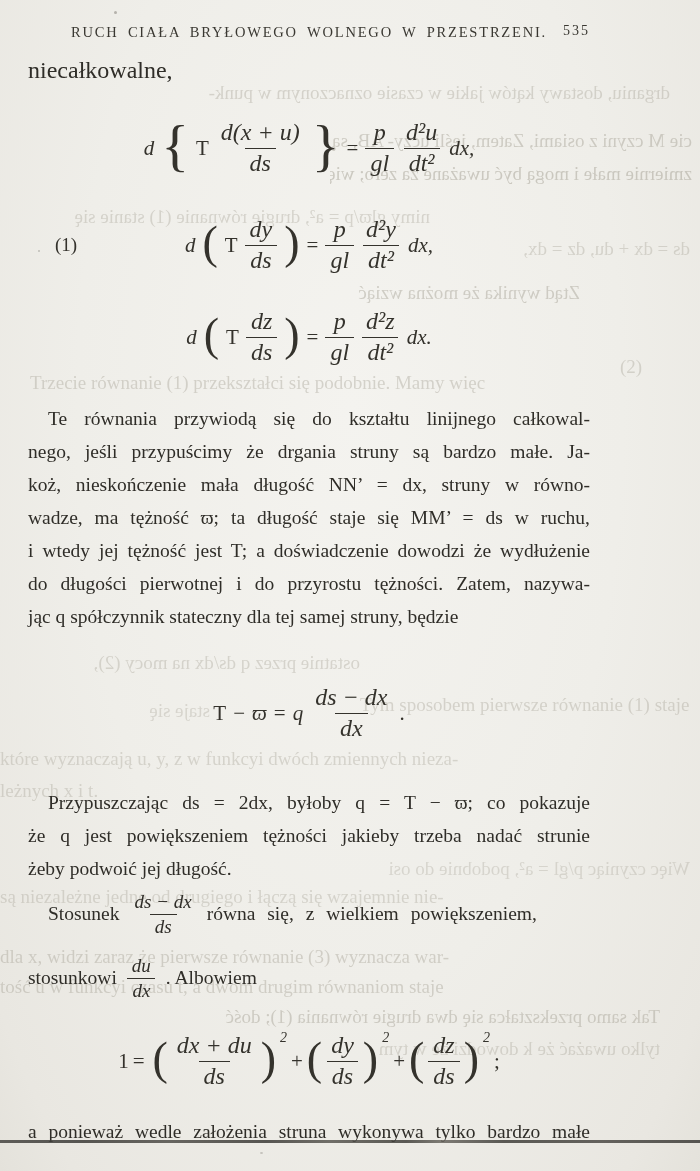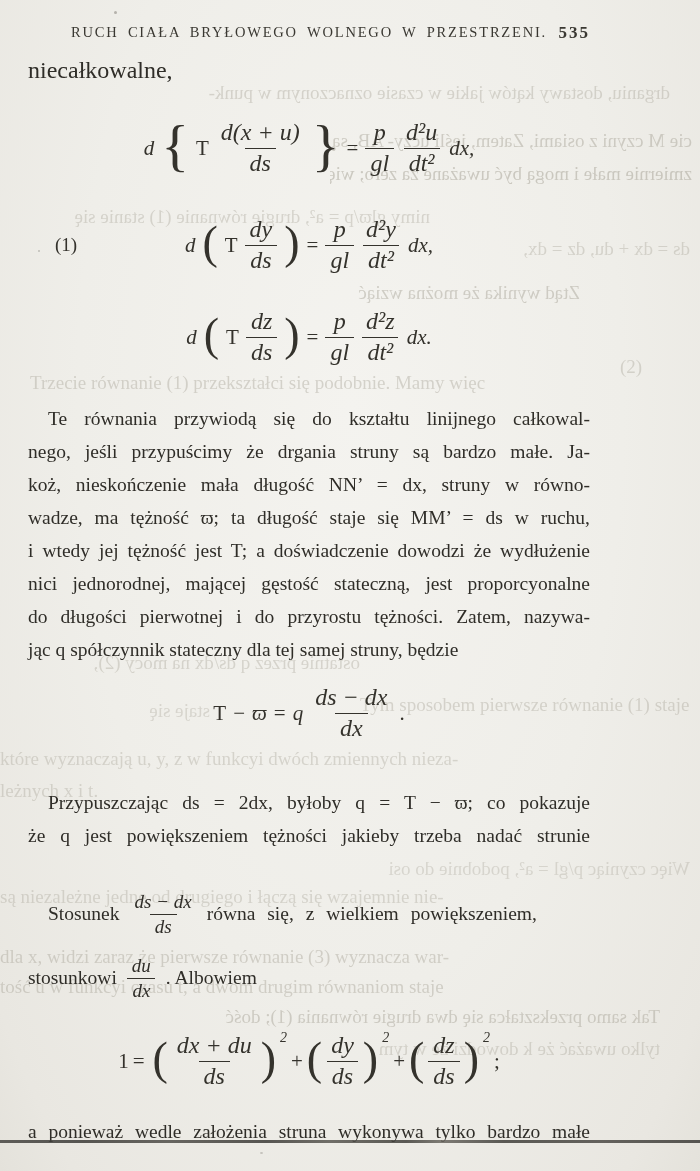--- a/index.html
+++ b/index.html
@@ -28,21 +28,21 @@
   #header{position:absolute;top:24px;left:28px;width:562px;z-index:2;}
   .header-title{
     text-align:center;
     font-size:14.5px;
     letter-spacing:1.8px;
     color:#3a3832;
     word-spacing:4px;
   }
   .header-page{
     position:absolute;right:0;top:-1px;
-    font-size:17px;letter-spacing:2px;color:#3a3832;font-weight:bold;
+    font-size:14px;letter-spacing:2px;color:#3a3832;
   }
   .lead-word{
     position:absolute;top:57px;left:28px;
     font-size:24px;color:#2f2d28;z-index:2;
   }
   .para{
     position:absolute;left:28px;width:562px;
     font-size:19.5px;line-height:33px;z-index:2;
   }
   .jline{text-align:justify;text-align-last:justify;height:33px;white-space:nowrap;}
@@ -186,21 +186,20 @@
       <span>dx.</span>
     </span>
   </div>
 
   <div class="para" style="top:402px">
     <div class="jline first">Te równania przywiodą się do kształtu linijnego całkowal-</div>
     <div class="jline">nego, jeśli przypuścimy że drgania struny są bardzo małe. Ja-</div>
     <div class="jline">koż, nieskończenie mała długość NN’ = dx, struny w równo-</div>
     <div class="jline">wadze, ma tężność ϖ; ta długość staje się MM’ = ds w ruchu,</div>
     <div class="jline">i wtedy jej tężność jest T; a doświadczenie dowodzi że wydłużenie</div>
-    <div class="jline">nici jednorodnej, mającej gęstość stateczną, jest proporcyonalne</div>
     <div class="jline">do długości pierwotnej i do przyrostu tężności. Zatem, nazywa-</div>
     <div class="jline last">jąc q spółczynnik stateczny dla tej samej struny, będzie</div>
   </div>
 
   <div class="eqrow" style="top:682px;height:62px">
     <span class="eq">
       <span class="rm">T</span>
       <span class="rm">−</span>
       <span>ϖ</span>
       <span class="rm">=</span>
@@ -209,20 +208,21 @@
         <span class="num">ds − dx</span>
         <span class="den">dx</span>
       </span>
       <span class="rm">.</span>
     </span>
   </div>
 
   <div class="para" style="top:786px">
     <div class="jline first">Przypuszczając ds = 2dx, byłoby q = T − ϖ; co pokazuje</div>
     <div class="jline">że q jest powiększeniem tężności jakieby trzeba nadać strunie</div>
+    <div class="jline last">żeby podwoić jej długość.</div>
   </div>
 
   <div class="fracline" style="top:884px;height:60px">
     <span class="indent"></span>
     <span>Stosunek</span>
     <span class="frac">
       <span class="num">ds − dx</span>
       <span class="den">ds</span>
     </span>
     <span style="word-spacing:7px">równa się, z wielkiem powiększeniem,</span>

